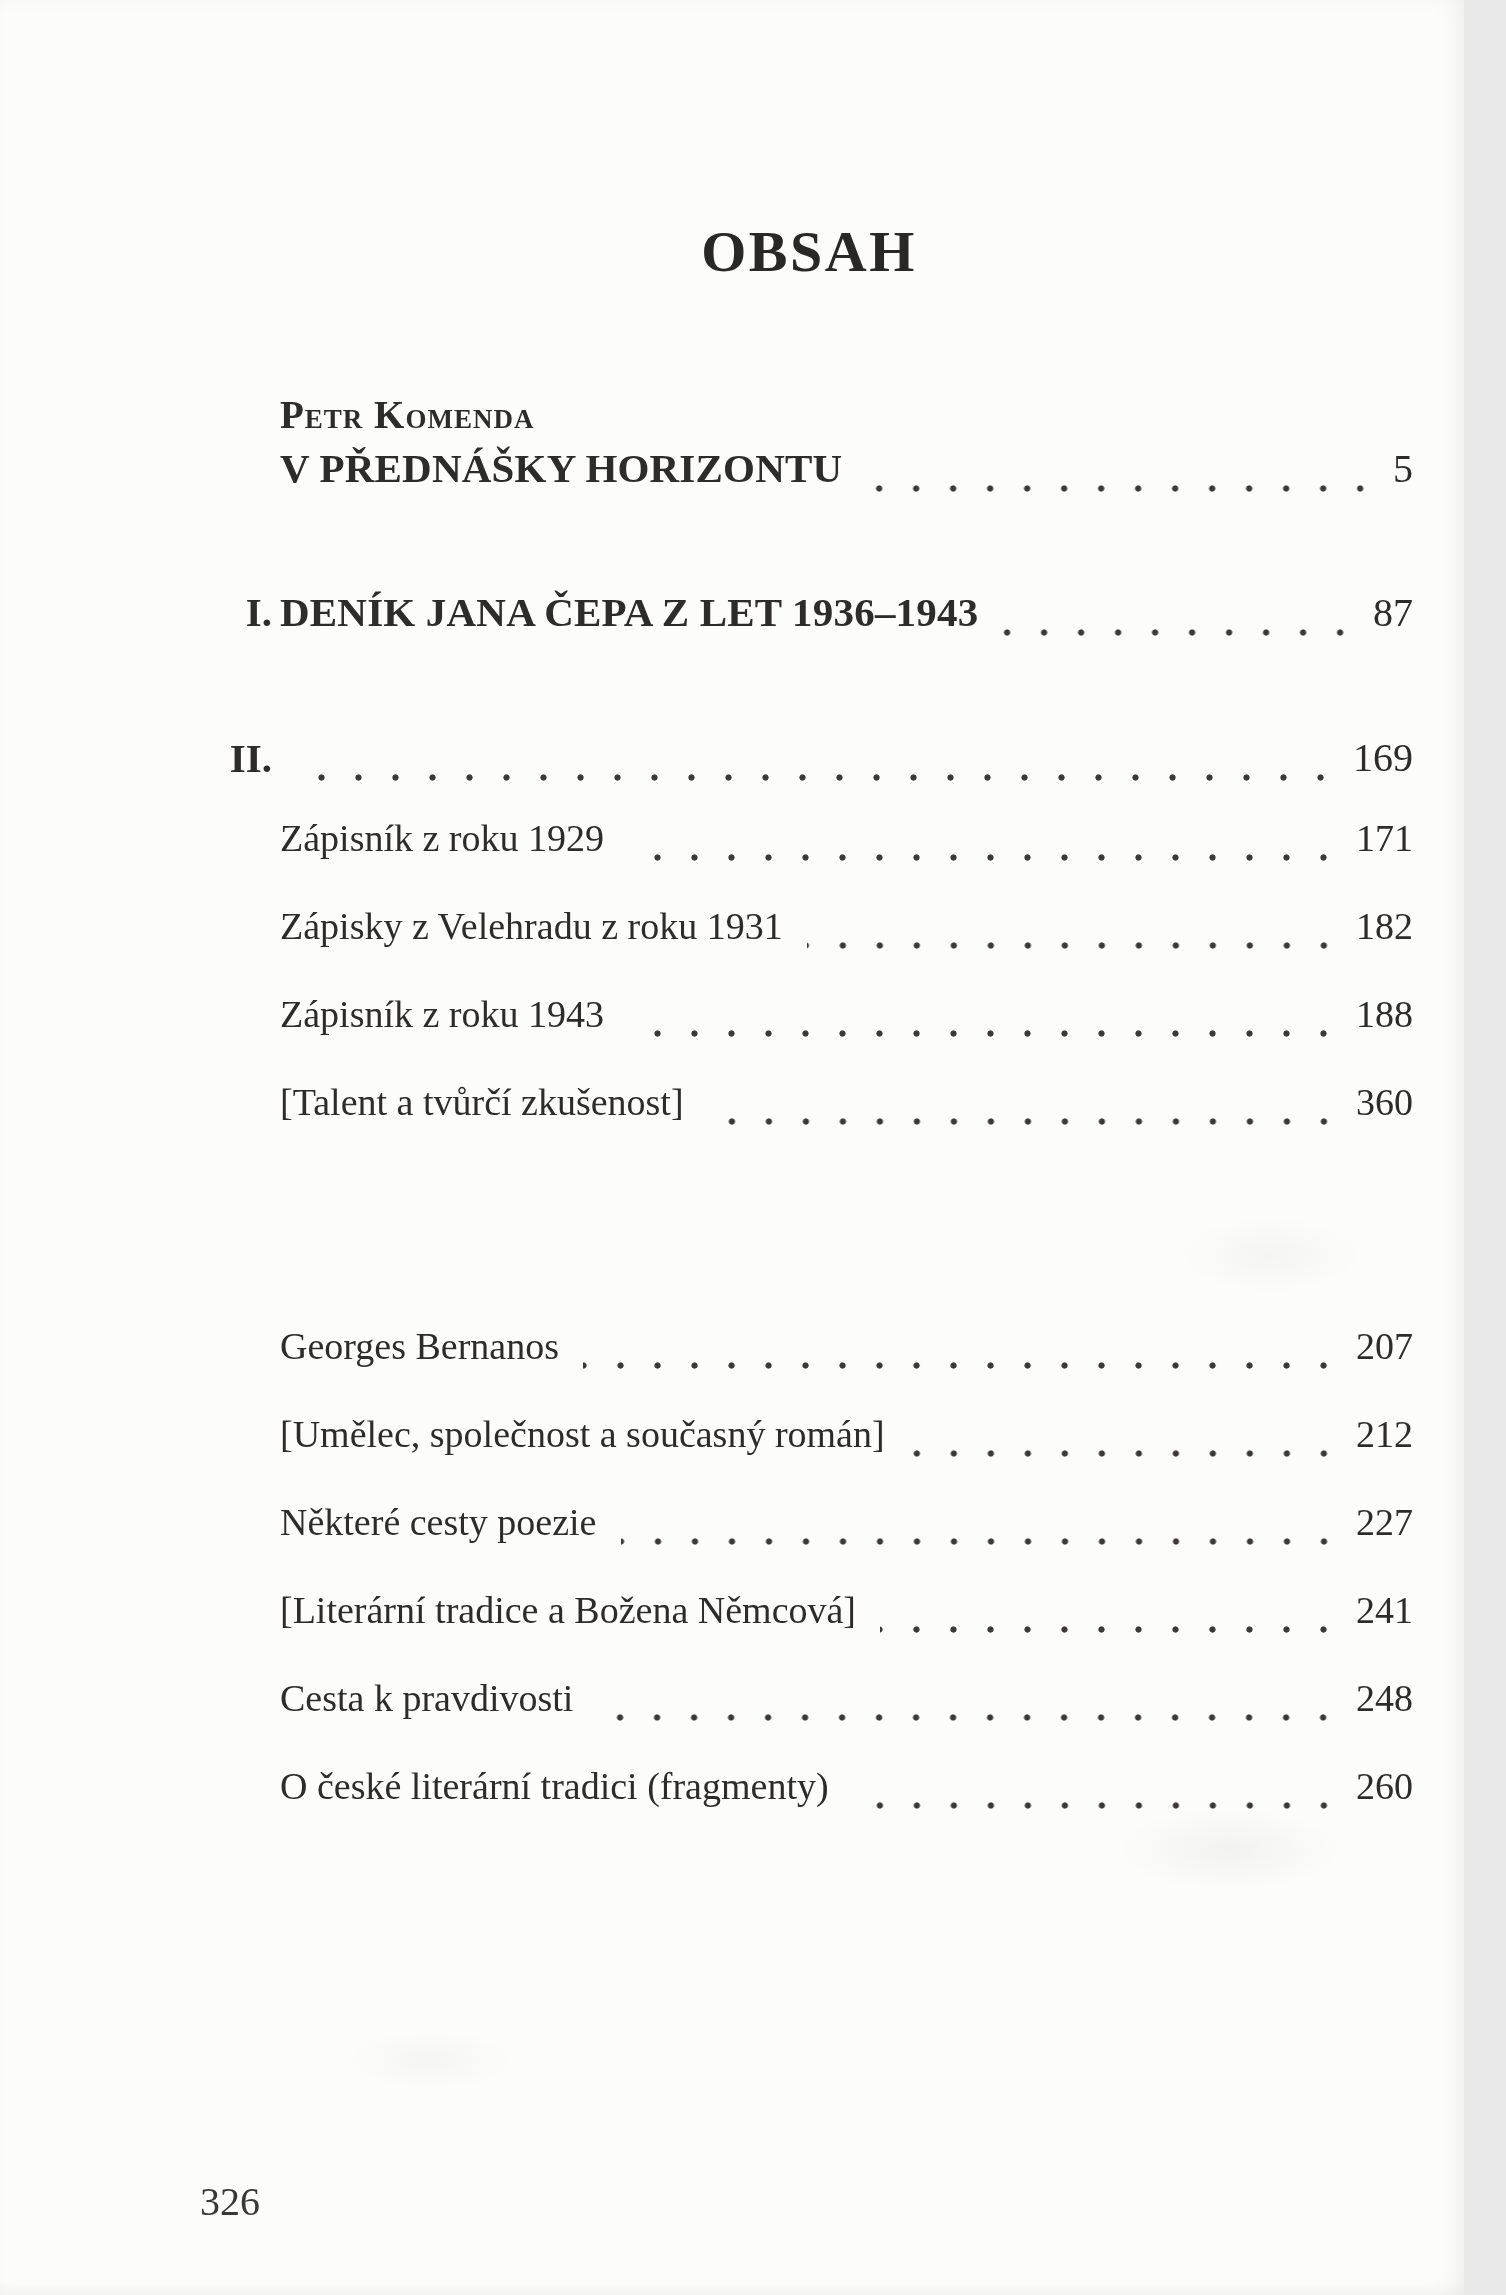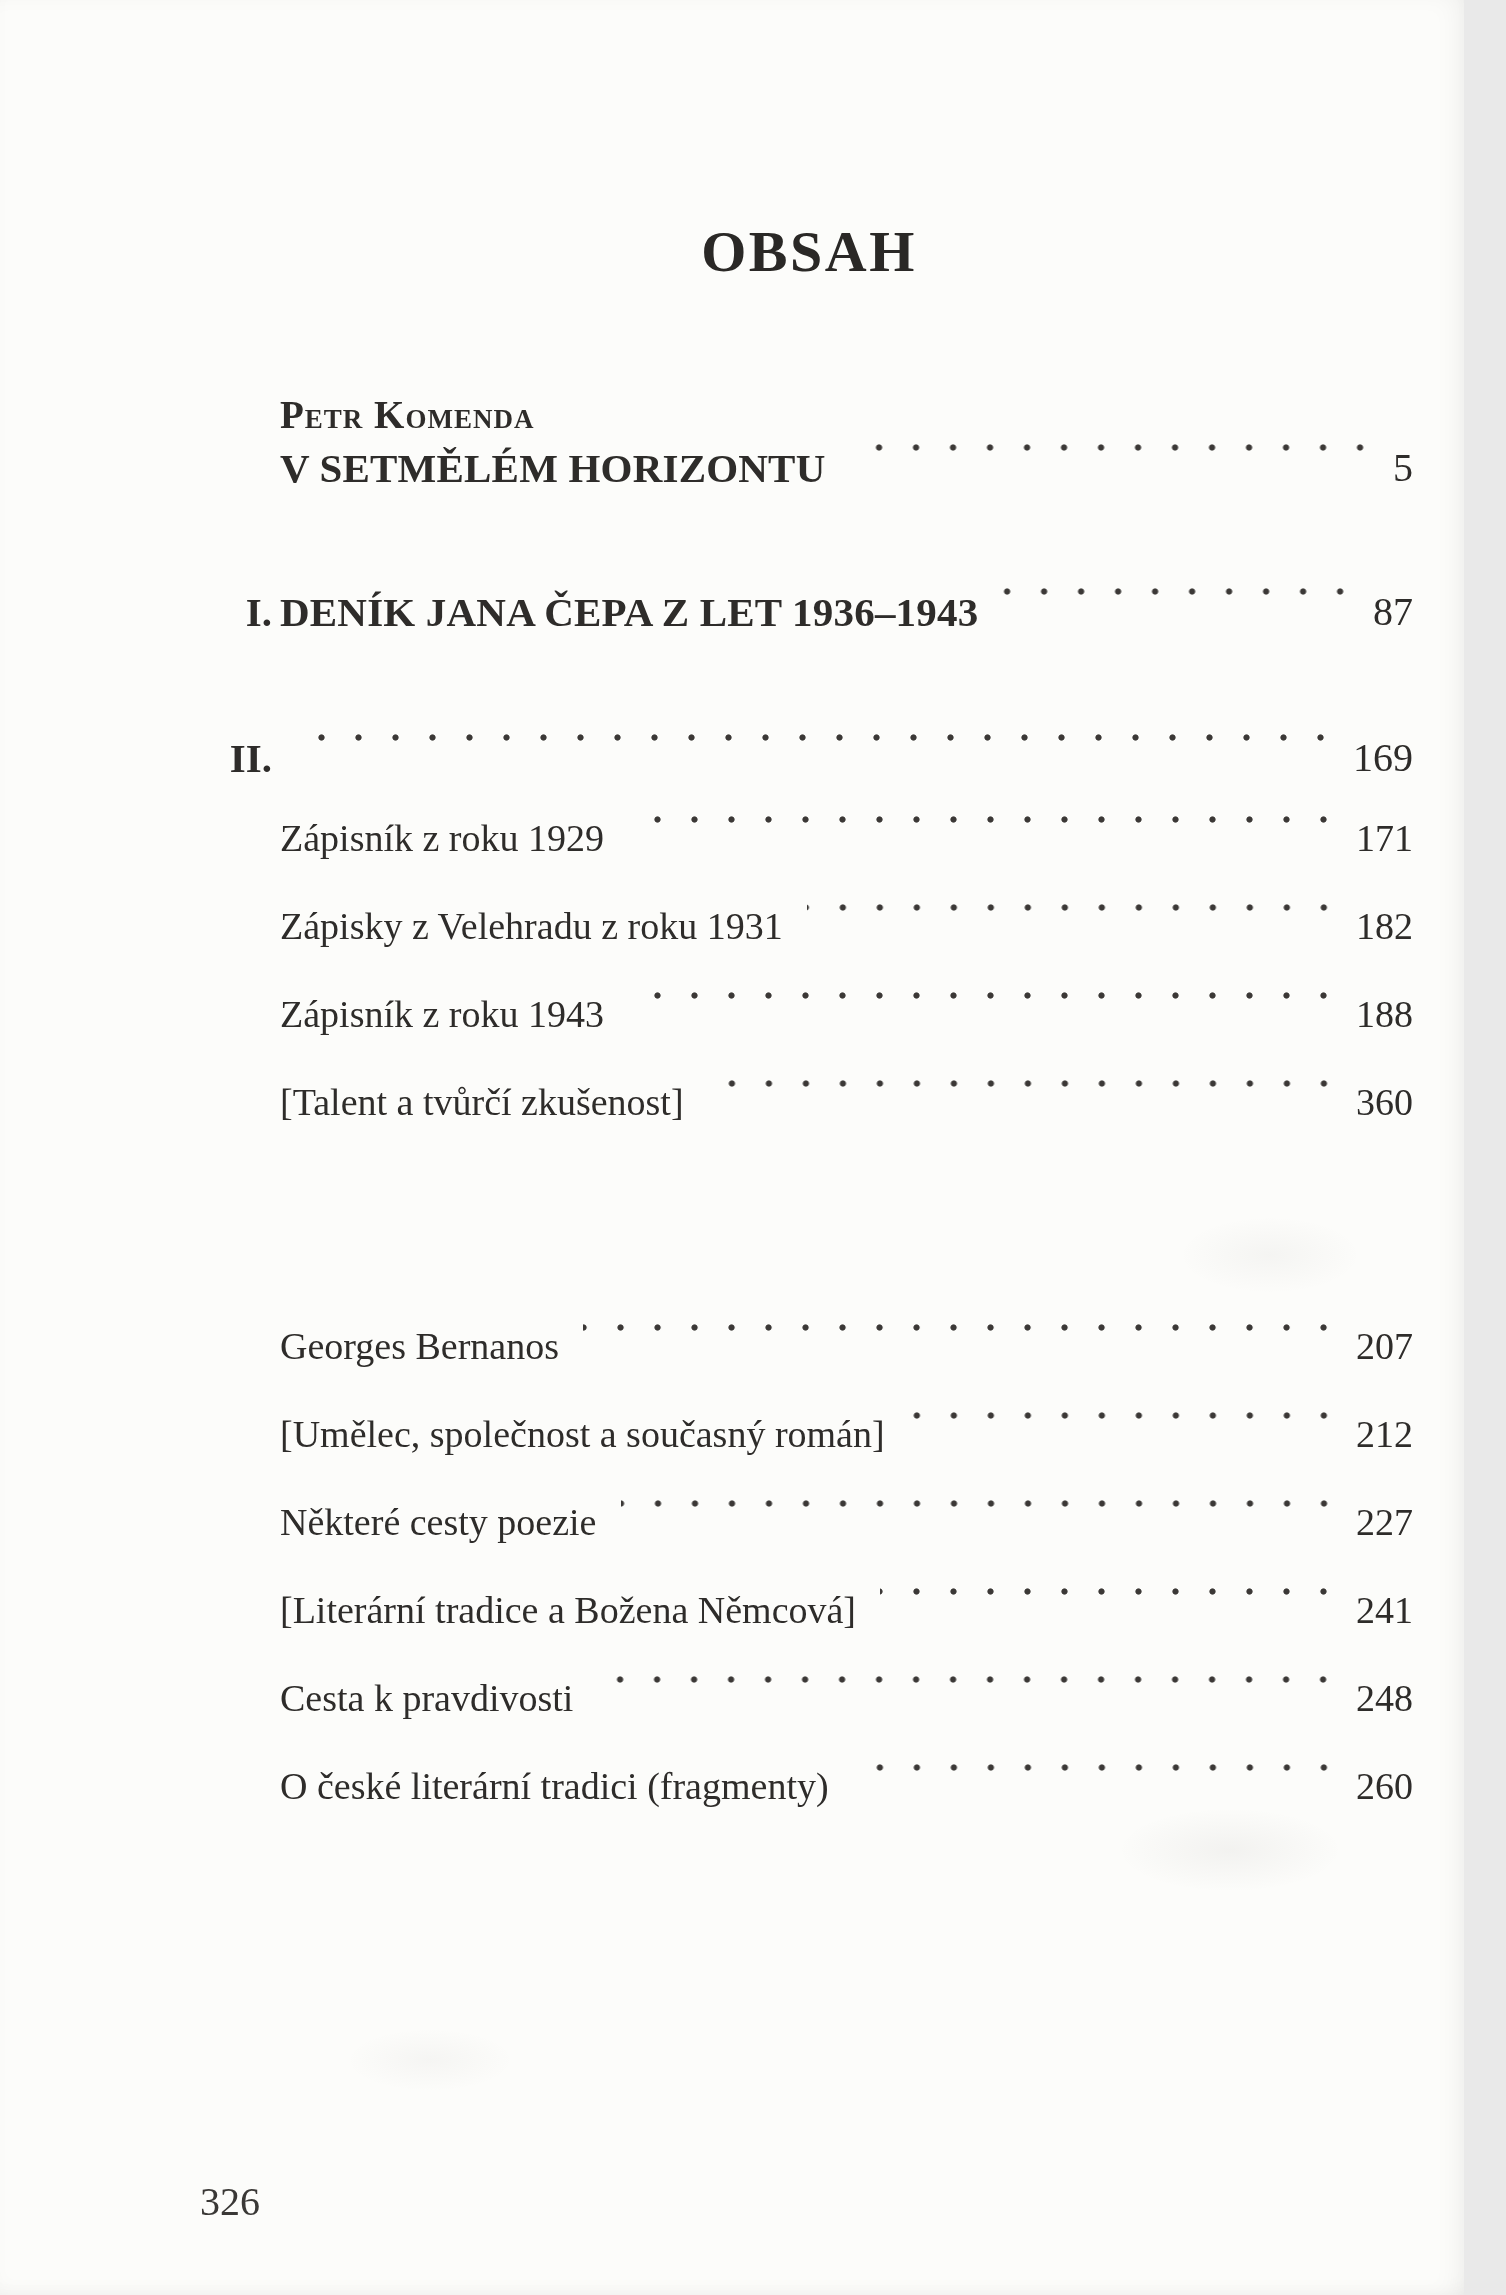--- a/index.html
+++ b/index.html
@@ -18,21 +18,21 @@
       radial-gradient(120px 45px at 430px 2060px, rgba(60,55,50,0.035), rgba(60,55,50,0) 70%),
       linear-gradient(#fcfcfa, #fcfcfa);
     background-color: #fcfcfa;
     box-shadow: inset -14px 0 30px -14px rgba(0,0,0,0.08), inset 0 -10px 26px -14px rgba(0,0,0,0.06);
     overflow: hidden;
   }
   .row {
     position: absolute;
     left: 280px; right: 51px;
     display: flex;
-    align-items: flex-start;
+    align-items: flex-end;
     line-height: 1.18;
     white-space: nowrap;
   }
   .book-title {
     position: absolute;
     left: 205px; right: 51px;
     text-align: center;
     font-size: 58px;
     font-weight: 700;
     letter-spacing: 2.5px;
@@ -78,21 +78,21 @@
 <body>
 
 <div class="page">
 
   <div class="book-title" style="top:218px">OBSAH</div>
 
   <div class="row" style="top:392px">
     <span class="author-line">Petr Komenda</span>
   </div>
   <div class="row front-row" style="top:444px">
-    <span class="front-title">V SETMĚLÉM HORIZONTU</span>
+    <span class="front-title">V PŘEDNÁŠKY HORIZONTU</span>
     <span class="leader"></span>
     <span class="pageno">5</span>
   </div>
 
   <div class="row sec-row" style="top:588px">
     <span class="sec-num">I.</span>
     <span class="sec-title">DENÍK JANA ČEPA Z LET 1936–1943</span>
     <span class="leader"></span>
     <span class="pageno">87</span>
   </div>

